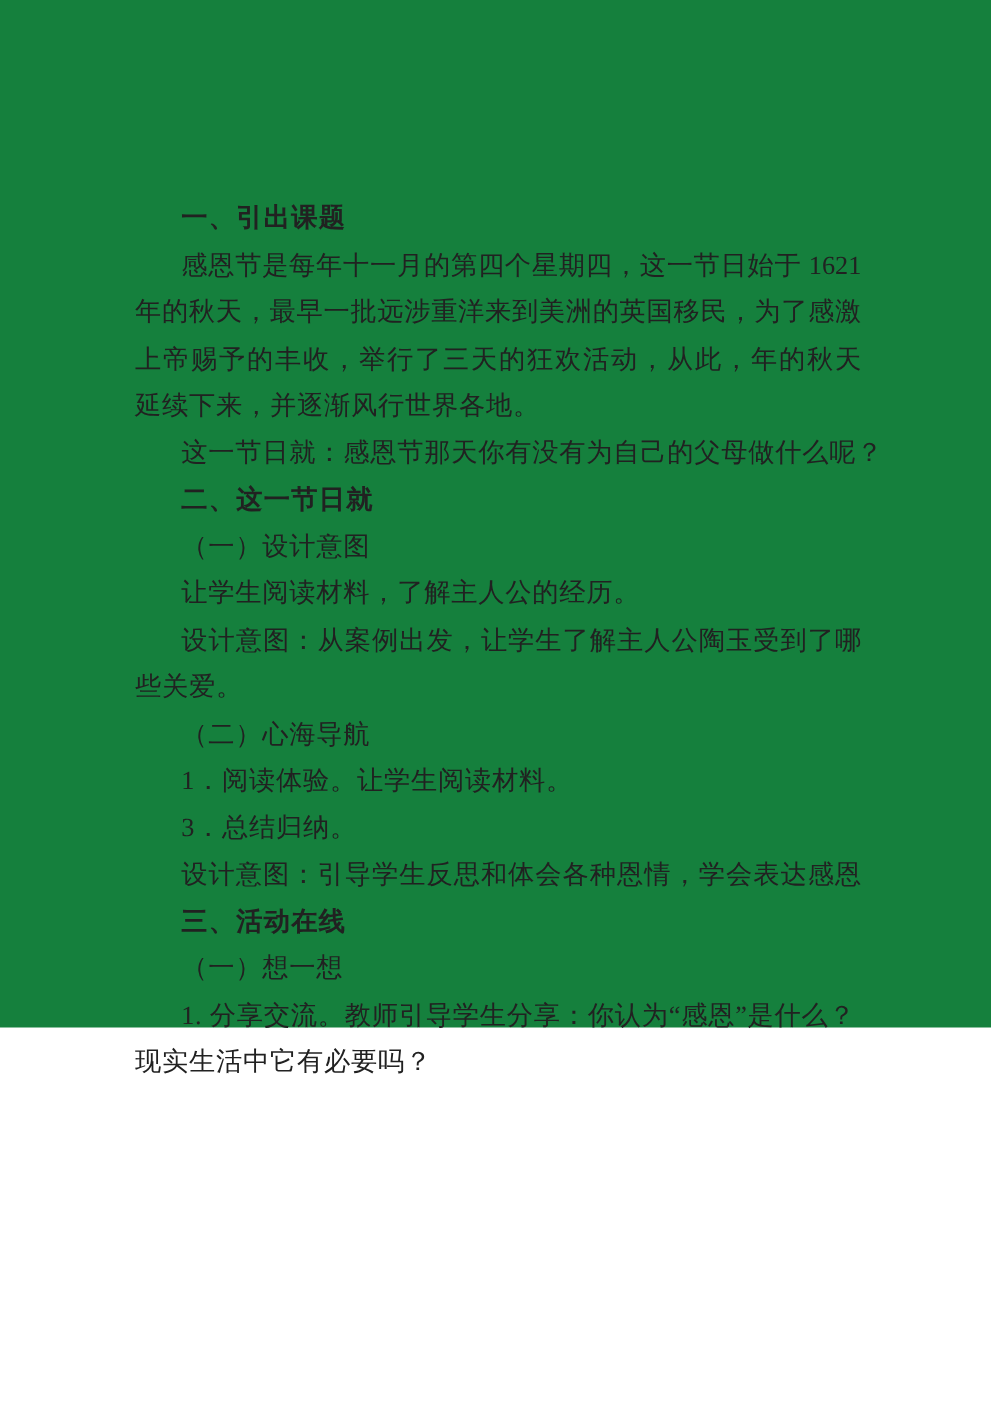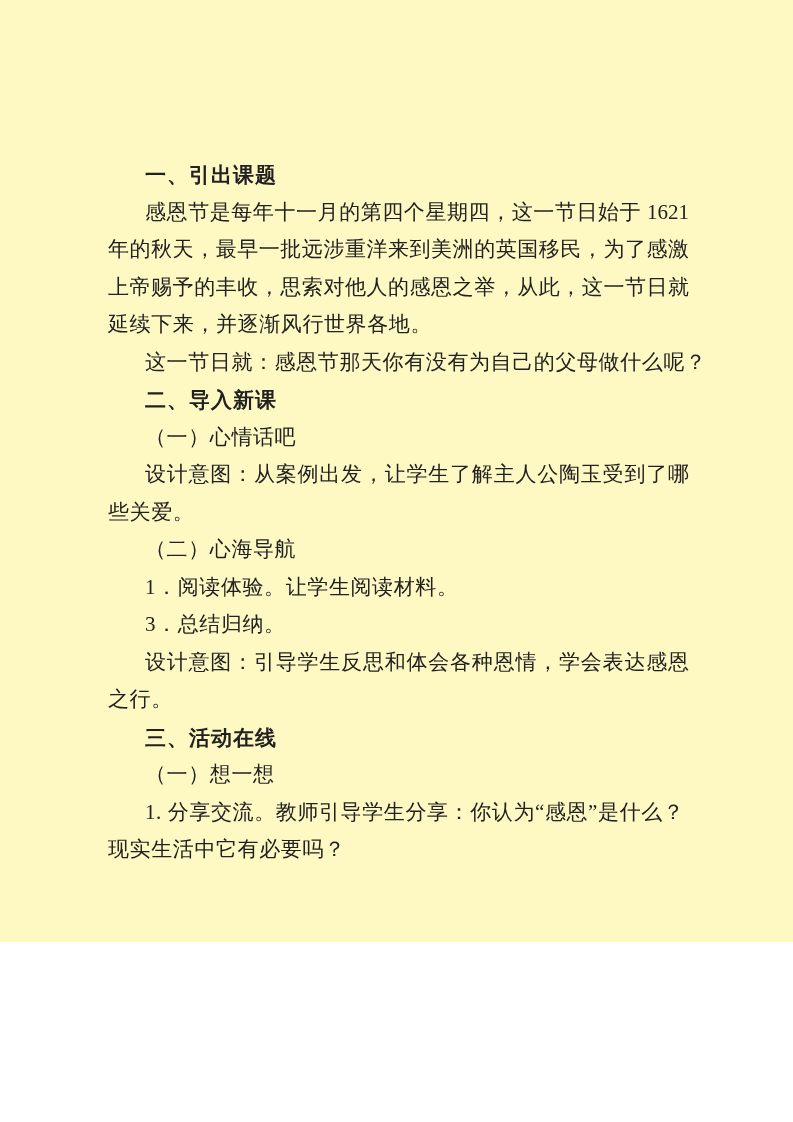--- a/index.html
+++ b/index.html
@@ -9,22 +9,22 @@
   body {
     width: 793px;
     height: 1122px;
     background: #ffffff;
     overflow: hidden;
     font-family: "Liberation Serif", serif;
   }
   .page {
     position: relative;
     width: 793px;
-    height: 942px;
-    background: #fef9c3;
+    height: 822px;
+    background: #15803d;
   }
   .content {
     position: absolute;
     left: 108px;
     top: 156px;
     width: 581px;
     color: #212121;
     font-size: 21px;
   }
   .line {
@@ -50,30 +50,30 @@
   }
 </style>
 </head>
 <body>
 
 <div class="page">
   <div class="content">
       <div class="line heading indent">一、引出课题</div>
       <div class="line indent justify">感恩节是每年十一月的第四个星期四，这一节日始于 1621</div>
       <div class="line justify">年的秋天，最早一批远涉重洋来到美洲的英国移民，为了感激</div>
-      <div class="line justify">上帝赐予的丰收，思索对他人的感恩之举，从此，这一节日就</div>
+      <div class="line justify">上帝赐予的丰收，举行了三天的狂欢活动，从此，年的秋天</div>
       <div class="line">延续下来，并逐渐风行世界各地。</div>
       <div class="line indent">这一节日就：感恩节那天你有没有为自己的父母做什么呢？</div>
-      <div class="line heading indent">二、导入新课</div>
-      <div class="line indent">（一）心情话吧</div>
+      <div class="line heading indent">二、这一节日就</div>
+      <div class="line indent">（一）设计意图</div>
+      <div class="line indent">让学生阅读材料，了解主人公的经历。</div>
       <div class="line indent justify">设计意图：从案例出发，让学生了解主人公陶玉受到了哪</div>
       <div class="line">些关爱。</div>
       <div class="line indent">（二）心海导航</div>
       <div class="line indent">1．阅读体验。让学生阅读材料。</div>
       <div class="line indent">3．总结归纳。</div>
       <div class="line indent justify">设计意图：引导学生反思和体会各种恩情，学会表达感恩</div>
-      <div class="line">之行。</div>
       <div class="line heading indent">三、活动在线</div>
       <div class="line indent">（一）想一想</div>
       <div class="line indent">1. 分享交流。教师引导学生分享：你认为“感恩”是什么？</div>
       <div class="line">现实生活中它有必要吗？</div>
     </div>
 </div>
 
 </body></html>

